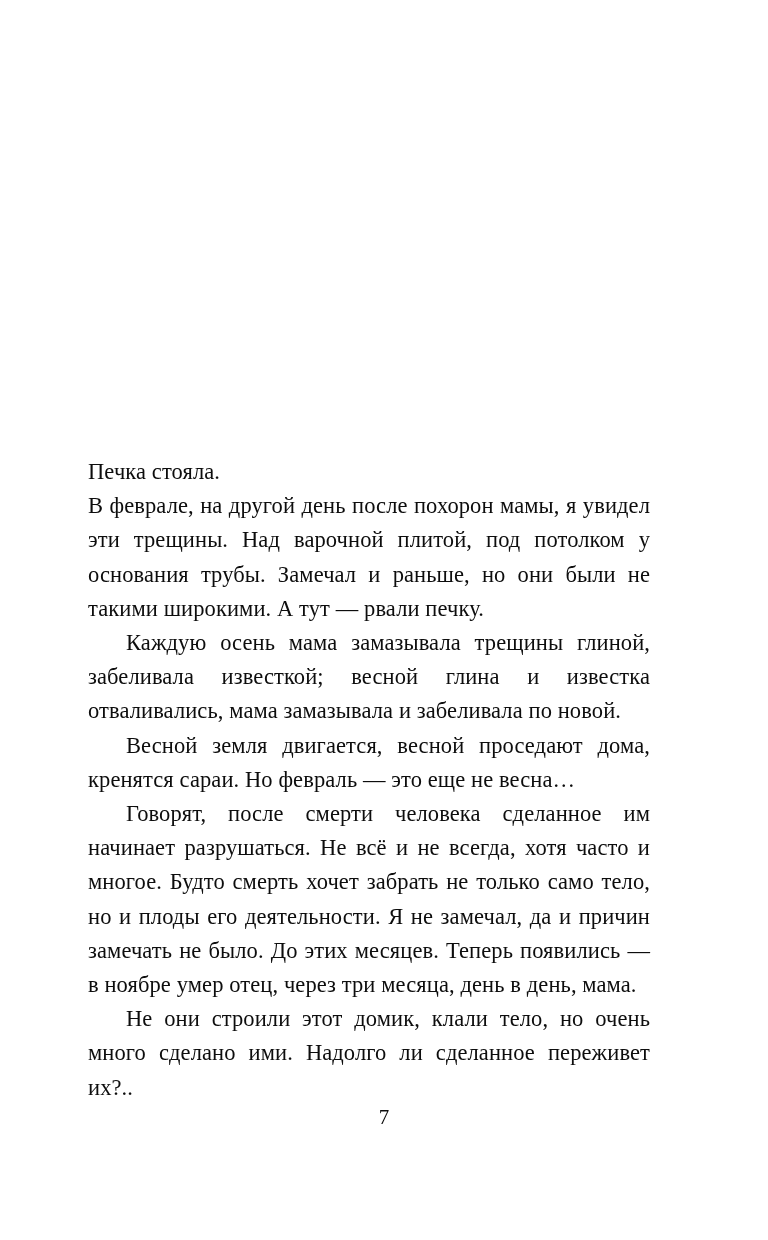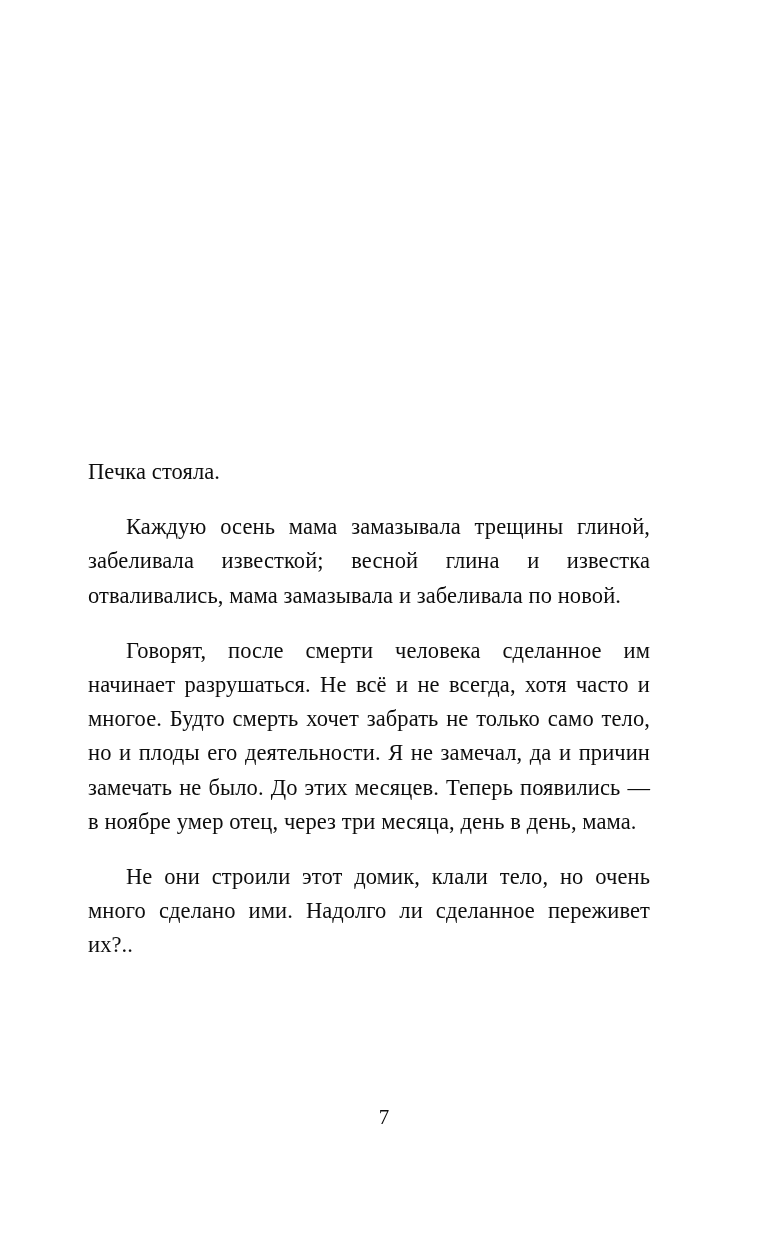--- a/index.html
+++ b/index.html
@@ -33,41 +33,42 @@
     text-align: justify;
     text-justify: inter-word;
     hyphens: manual;
     letter-spacing: 0.1px;
   }
   .para.first {
     text-indent: 0;
   }
   .para.indent {
     text-indent: 38px;
-    margin-top: 21px;
   }
   .page-number {
     position: absolute;
     left: 0;
     right: 0;
     top: 1105px;
     text-align: center;
     font-size: 21px;
     line-height: 24px;
     font-family: "Liberation Serif", "DejaVu Serif", serif;
     color: #0d0d0d;
   }
 </style>
 </head>
 <body>
 
 <div class="page">
 
   <div class="text-block">
     <p class="para first">Печка стояла.</p>
+    <p class="para first">В феврале, на другой день после похорон мамы, я увидел эти трещины. Над варочной плитой, под потолком у основания трубы. Замечал и раньше, но они были не такими широкими. А тут — рвали печку.</p>
     <p class="para indent">Каждую осень мама замазывала трещины глиной, забеливала известкой; весной глина и известка отваливались, мама замазывала и забеливала по новой.</p>
+    <p class="para indent">Весной земля двигается, весной проседают дома, кренятся сараи. Но февраль — это еще не весна…</p>
     <p class="para indent">Говорят, после смерти человека сделанное им начинает разрушаться. Не всё и не всегда, хотя часто и многое. Будто смерть хочет забрать не только само тело, но и плоды его деятельности. Я не замечал, да и причин замечать не было. До этих месяцев. Теперь появились — в ноябре умер отец, через три месяца, день в день, мама.</p>
     <p class="para indent">Не они строили этот домик, клали тело, но очень много сделано ими. Надолго ли сделанное переживет их?..</p>
   </div>
 
   <div class="page-number">7</div>
 
 </div>
 
 </body></html>

